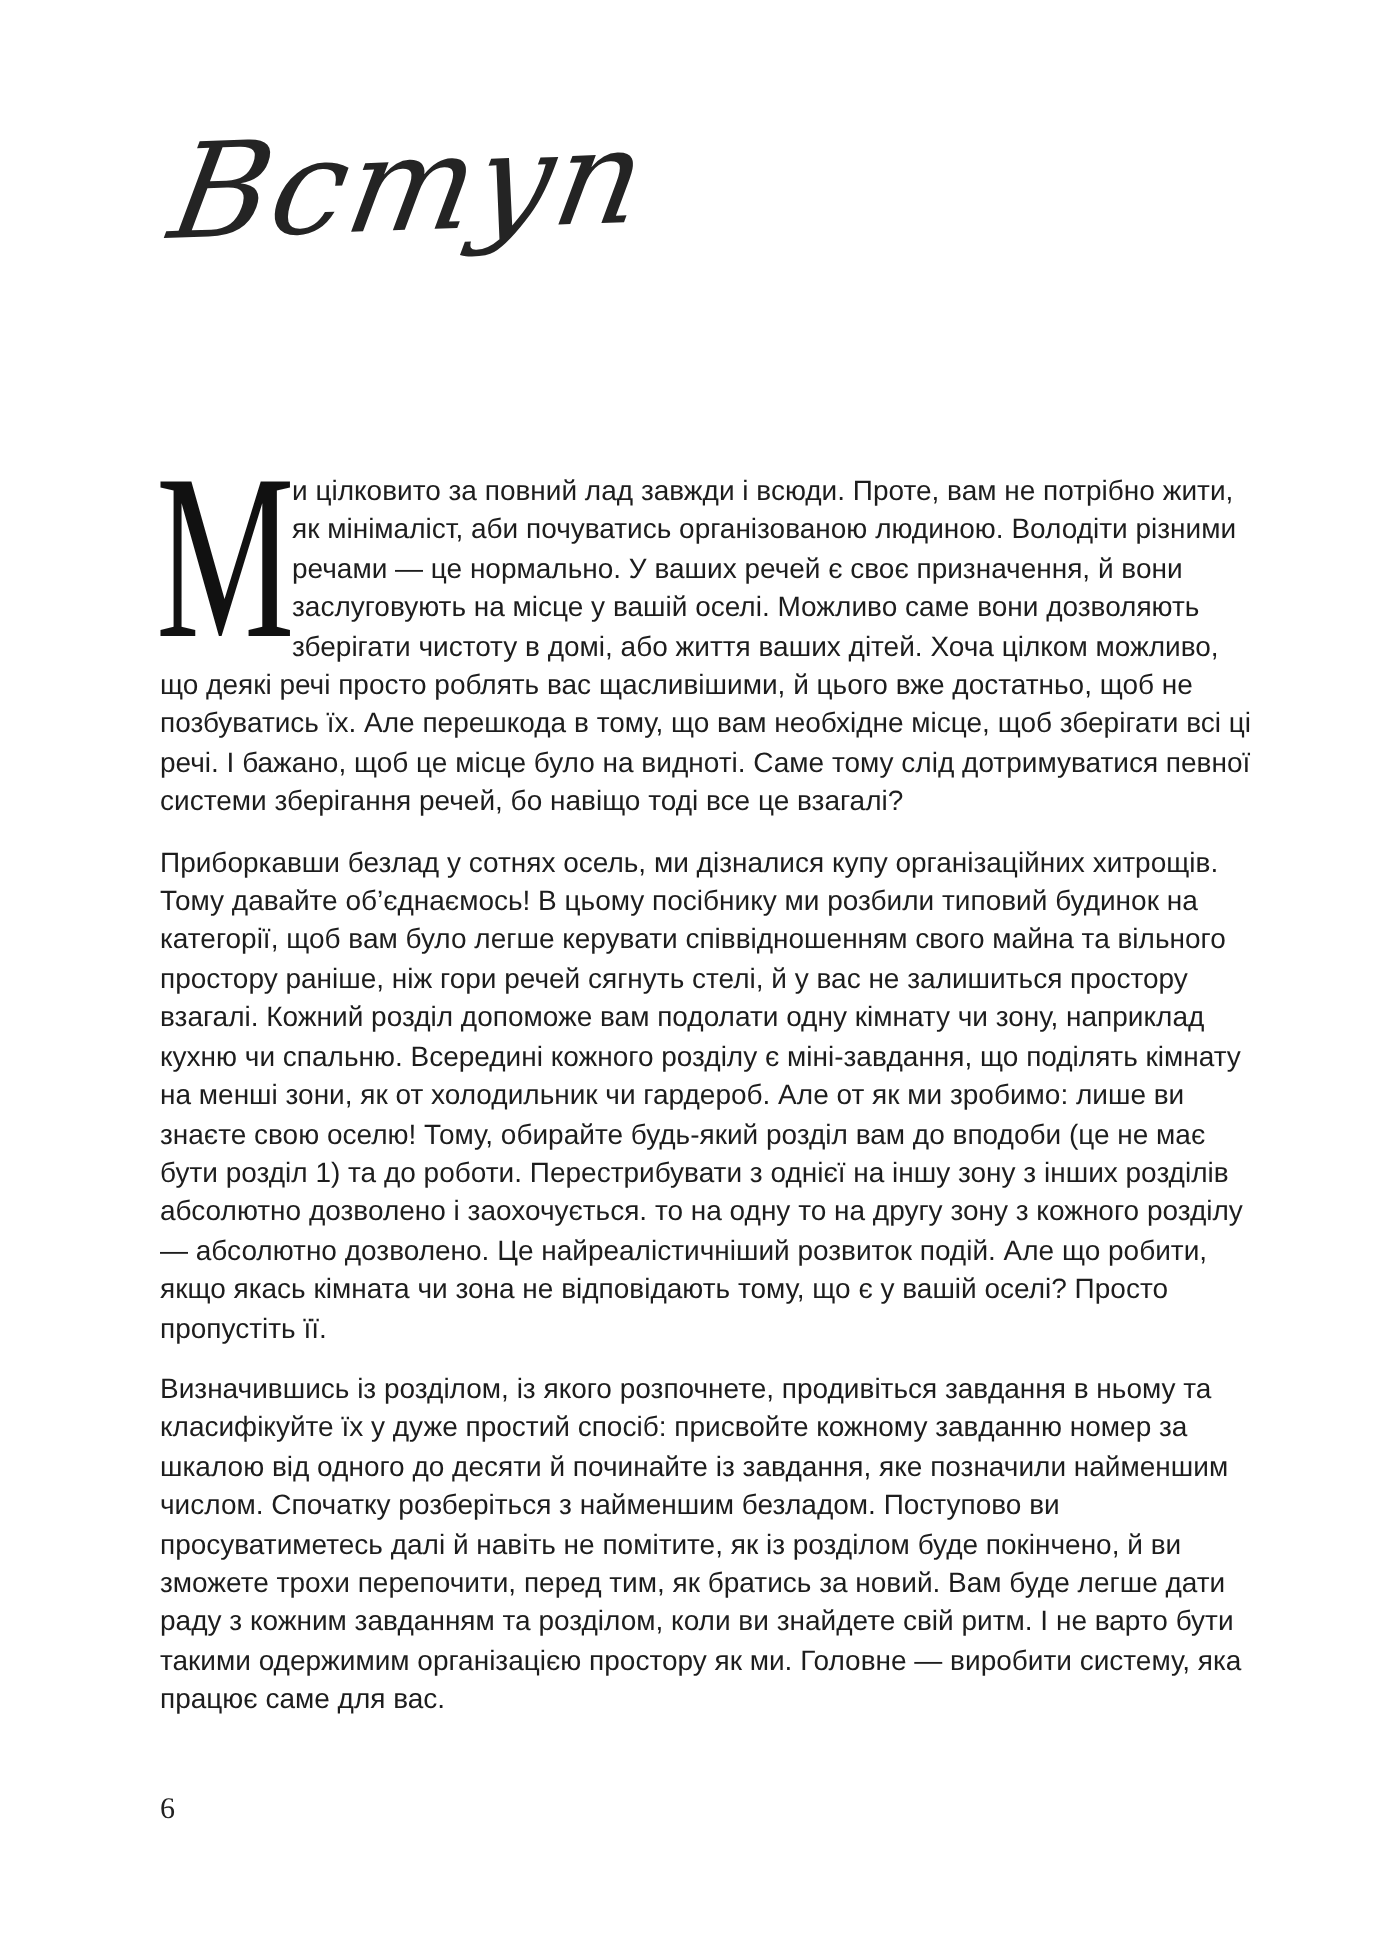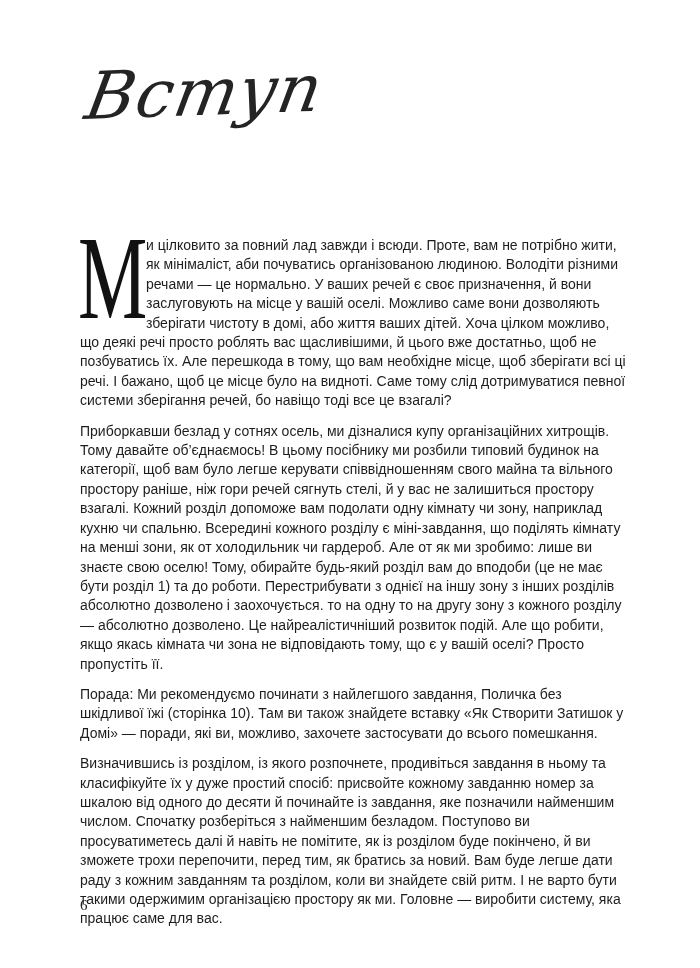--- a/index.html
+++ b/index.html
@@ -77,21 +77,20 @@
   <h1 class="chapter-title">Вступ</h1>
 
   <div class="body-text">
 
     <span class="dropcap-glyph">М</span>
 
     <p class="para"><span class="dropcap-spacer"></span><span>и цілковито за повний лад завжди і всюди. Проте, вам не потрібно жити, як мінімаліст, аби почуватись організованою людиною. Володіти різними речами — це нормально. У ваших речей є своє призначення, й вони заслуговують на місце у вашій оселі. Можливо саме вони дозволяють зберігати чистоту в домі, або життя ваших дітей. Хоча цілком можливо, що деякі речі просто роблять вас щасливішими, й цього вже достатньо, щоб не позбуватись їх. Але перешкода в тому, що вам необхідне місце, щоб зберігати всі ці речі. І бажано, щоб це місце було на видноті. Саме тому слід дотримуватися певної системи зберігання речей, бо навіщо тоді все це взагалі?</span></p>
 
     <p class="para">Приборкавши безлад у сотнях осель, ми дізналися купу організаційних хитрощів. Тому давайте об’єднаємось! В цьому посібнику ми розбили типовий будинок на категорії, щоб вам було легше керувати співвідношенням свого майна та вільного простору раніше, ніж гори речей сягнуть стелі, й у вас не залишиться простору взагалі. Кожний розділ допоможе вам подолати одну кімнату чи зону, наприклад кухню чи спальню. Всередині кожного розділу є міні-завдання, що поділять кімнату на менші зони, як от холодильник чи гардероб. Але от як ми зробимо: лише ви знаєте свою оселю! Тому, обирайте будь-який розділ вам до вподоби (це не має бути розділ 1) та до роботи. Перестрибувати з однієї на іншу зону з інших розділів абсолютно дозволено і заохочується. то на одну то на другу зону з кожного розділу — абсолютно дозволено. Це найреалістичніший розвиток подій. Але що робити, якщо якась кімната чи зона не відповідають тому, що є у вашій оселі? Просто пропустіть її.</p>
 
-    <p class="para">Порада: Ми рекомендуємо починати з найлегшого завдання, Поличка без шкідливої їжі (сторінка 10). Там ви також знайдете вставку «Як Створити Затишок у Домі» — поради, які ви, можливо, захочете застосувати до всього помешкання.</p>
 
     <p class="para">Визначившись із розділом, із якого розпочнете, продивіться завдання в ньому та класифікуйте їх у дуже простий спосіб: присвойте кожному завданню номер за шкалою від одного до десяти й починайте із завдання, яке позначили найменшим числом. Спочатку розберіться з найменшим безладом. Поступово ви просуватиметесь далі й навіть не помітите, як із розділом буде покінчено, й ви зможете трохи перепочити, перед тим, як братись за новий. Вам буде легше дати раду з кожним завданням та розділом, коли ви знайдете свій ритм. І не варто бути такими одержимим організацією простору як ми. Головне — виробити систему, яка працює саме для вас.</p>
 
   </div>
 
   <div class="page-footer">
     <span>6</span>
   </div>
 
 </div>

